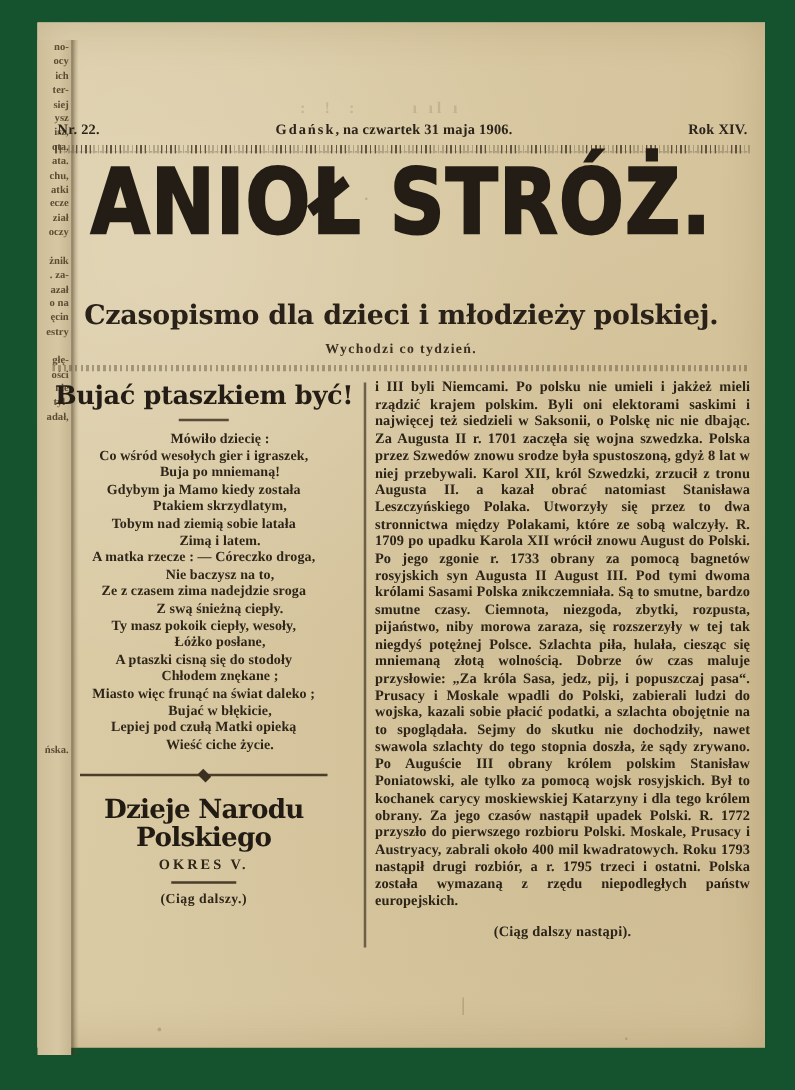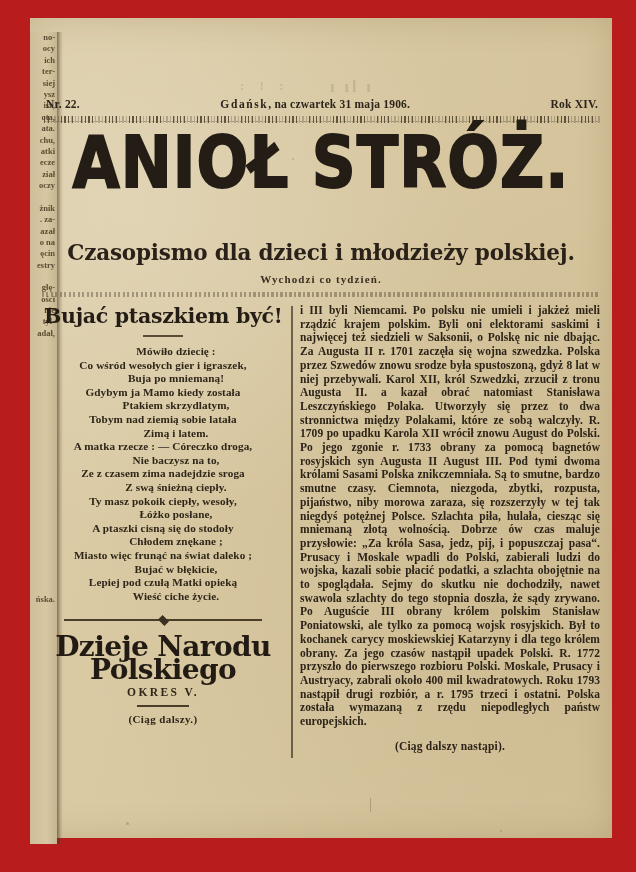--- a/index.html
+++ b/index.html
@@ -1,21 +1,21 @@
 <!DOCTYPE html>
 <html><head>
 <meta charset="utf-8">
 <style>
   html,body{margin:0;padding:0;}
   body{
     width:636px;height:872px;overflow:hidden;
     background:#3a3a38;
     font-family:"Liberation Serif", serif;
   }
-  #scan{position:absolute;inset:0;width:636px;height:872px;background:#b91c1c;}
+  #scan{position:absolute;inset:0;width:636px;height:872px;background:#14532d;}
 
   
   .leaf{
     position:absolute;left:30px;top:18px;width:582px;height:820px;
     background:#d9c9a3;
     background-image:
       radial-gradient(circle at 18% 22%, rgba(255,255,255,.18), rgba(255,255,255,0) 42%),
       radial-gradient(circle at 78% 70%, rgba(150,120,70,.10), rgba(0,0,0,0) 55%),
       linear-gradient(100deg,#dccda8 0%,#d8c8a1 40%,#d3c199 100%);
     box-shadow:inset 0 0 34px rgba(120,90,45,.22);
@@ -116,21 +116,21 @@
   .orn::before{
     content:"";position:absolute;left:22px;right:22px;top:6px;height:1.4px;background:#4a3d2a;
   }
   .orn::after{
     content:"";position:absolute;left:50%;top:2.4px;width:9px;height:9px;margin-left:-4.5px;
     background:#3b3022;transform:rotate(45deg) scale(1,.72);
   }
 
   .art-title2{
     font-family:"DejaVu Serif", serif;
-    font-weight:700;font-size:28px;line-height:23px;color:#221b13;
+    font-weight:700;font-size:21px;line-height:23px;color:#221b13;
     text-align:center;letter-spacing:-.6px;
   }
   .okres{
     text-align:center;font-family:"Liberation Serif", serif;font-weight:700;
     font-size:11.5px;color:#2e2619;letter-spacing:2.4px;margin-top:5px;
   }
   .rule2{width:52px;height:2px;background:#4a3d2a;margin:7px auto 6px;}
   .ciag{
     text-align:center;font-family:"Liberation Serif", serif;font-weight:700;
     font-size:11px;color:#2e2619;letter-spacing:.4px;
@@ -151,21 +151,21 @@
     text-align:center;font-family:"Liberation Serif", serif;font-weight:700;
     font-size:11.5px;color:#2c2418;margin-top:11px;letter-spacing:.2px;
   }
 
   
   .ghost{
     position:absolute;color:#6d5c3e;opacity:.20;pointer-events:none;
     font-family:"Liberation Serif", serif;font-weight:700;
   }
   .g1{left:210px;top:60px;font-size:13px;letter-spacing:6px;}
-  .g2{left:300px;top:60px;font-size:16px;letter-spacing:3px;}
+  .g2{left:300px;top:60px;font-size:13px;letter-spacing:3px;}
   .tick{position:absolute;left:340px;top:780px;width:1px;height:14px;background:#6d5c3e;opacity:.35;}
   .speck{position:absolute;background:#6b5a3d;border-radius:50%;opacity:.3;}
 </style>
 </head>
 <body>
 
 <div id="scan">
 
   <div class="leaf">
 

